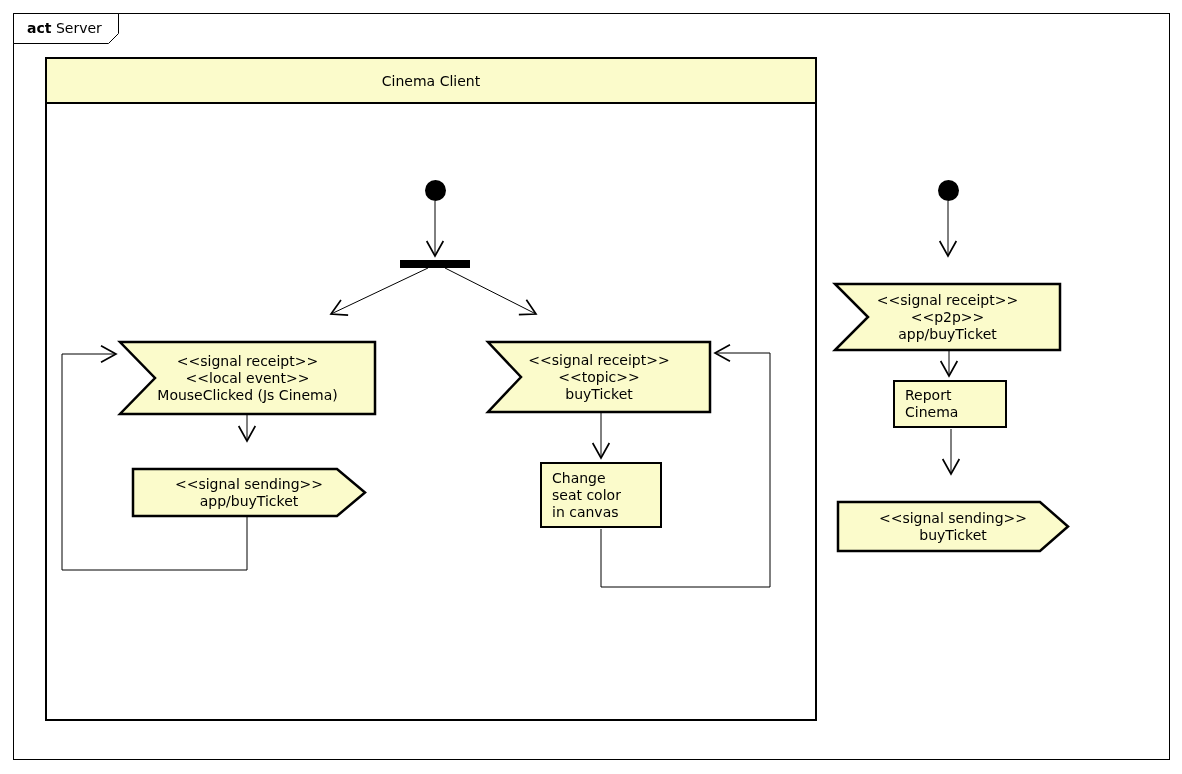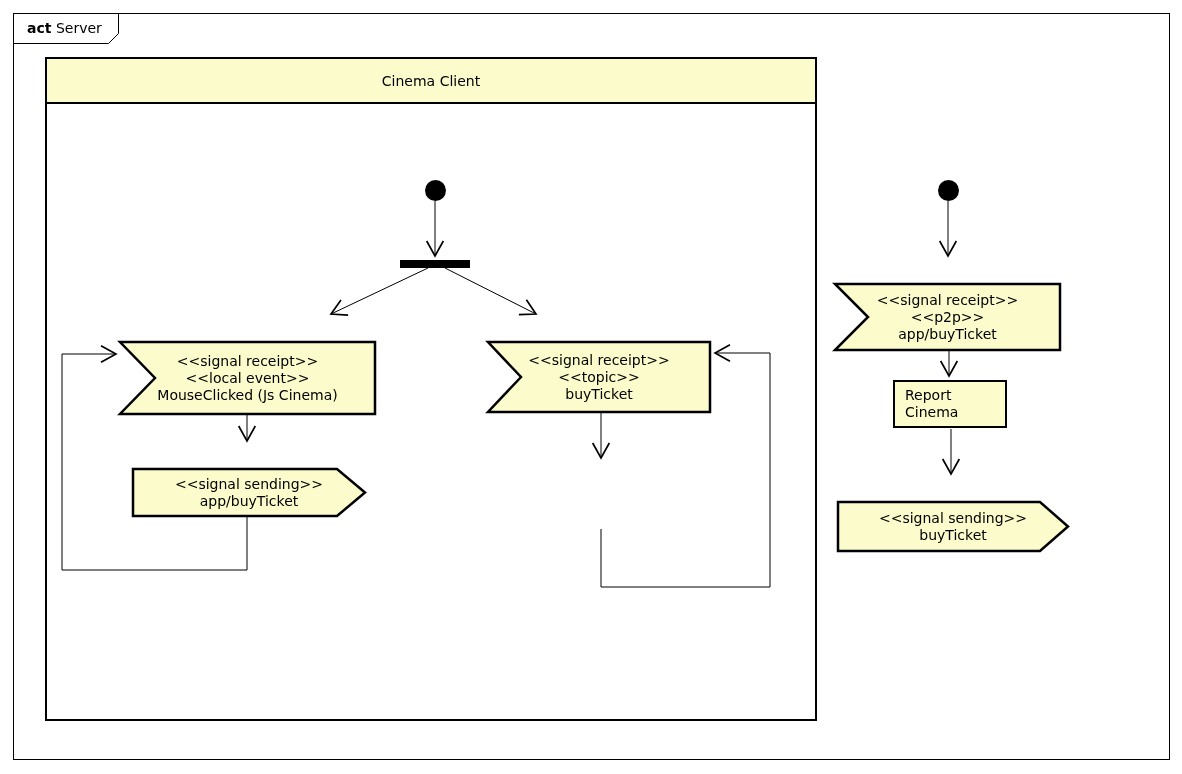--- a/index.html
+++ b/index.html
@@ -154,20 +154,27 @@
   <div class="node" style="left:133px; top:445px; width:232px; height:47px;">
     <svg class="shape-svg" width="232" height="47">
       <polygon class="shape" points="0,0 204,0 232,23.5 204,47 0,47"></polygon>
     </svg>
     <div class="node-label center">
       <div>&lt;&lt;signal sending&gt;&gt;</div>
       <div>app/buyTicket</div>
     </div>
   </div>
 
+  <div class="action-rect" style="left:540px; top:462px; width:122px; height:66px;">
+    <div class="node-label left">
+      <div>Change</div>
+      <div>seat color</div>
+      <div>in canvas</div>
+    </div>
+  </div>
 
   <div class="initial-node" style="left:938px; top:180px;"></div>
 
   <div class="node" style="left:835px; top:260px; width:225px; height:66px;">
     <svg class="shape-svg" width="225" height="66">
       <polygon class="shape" points="0,0 225,0 225,66 0,66 33,33"></polygon>
     </svg>
     <div class="node-label center">
       <div>&lt;&lt;signal receipt&gt;&gt;</div>
       <div>&lt;&lt;p2p&gt;&gt;</div>

